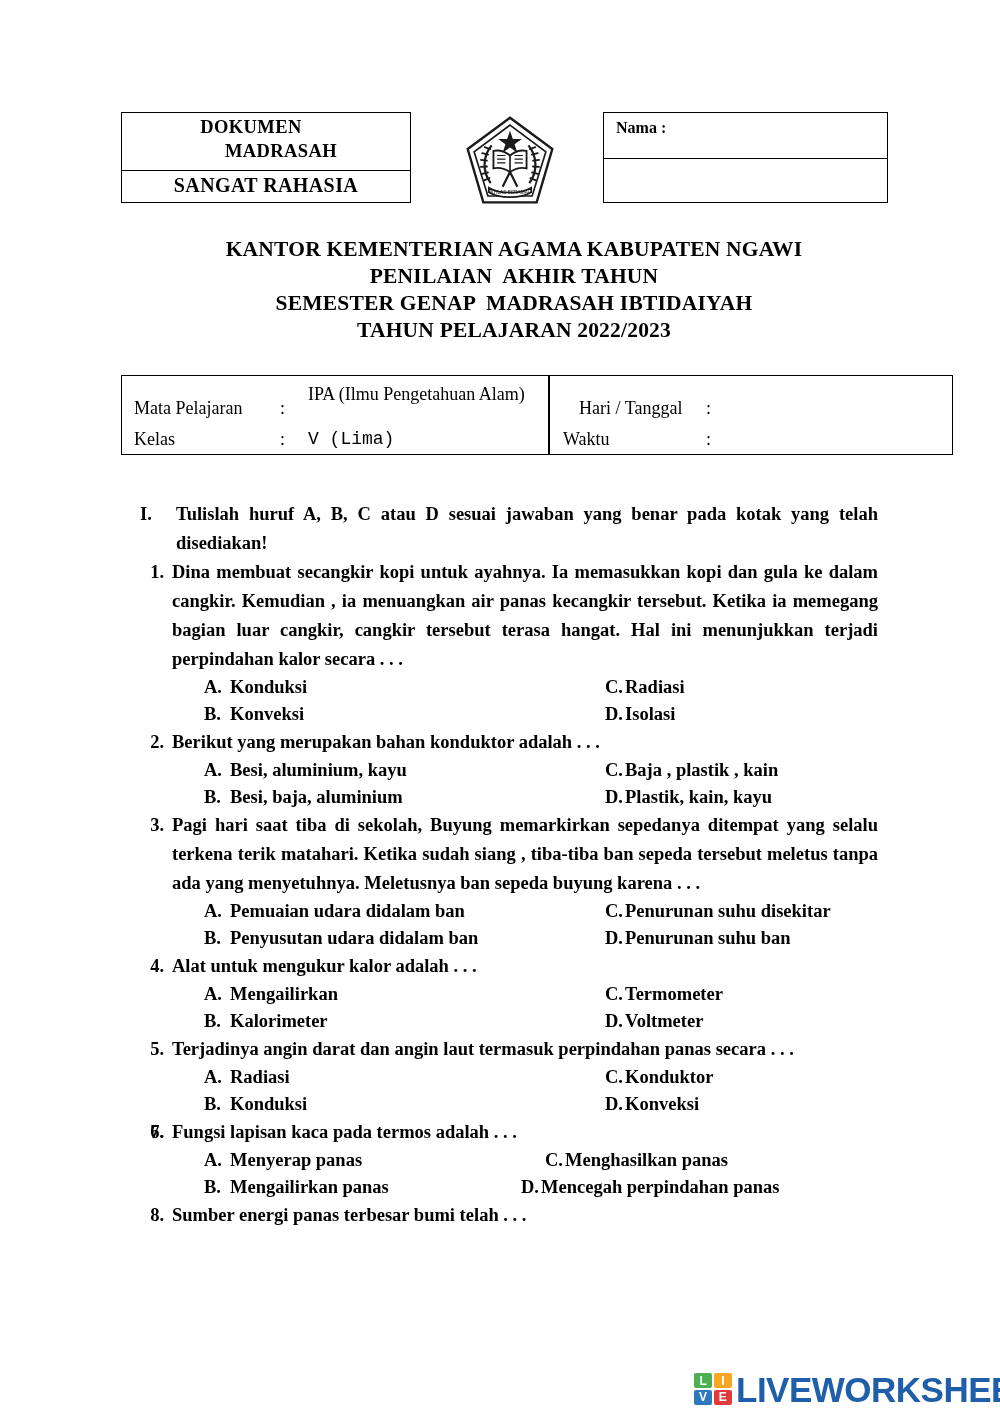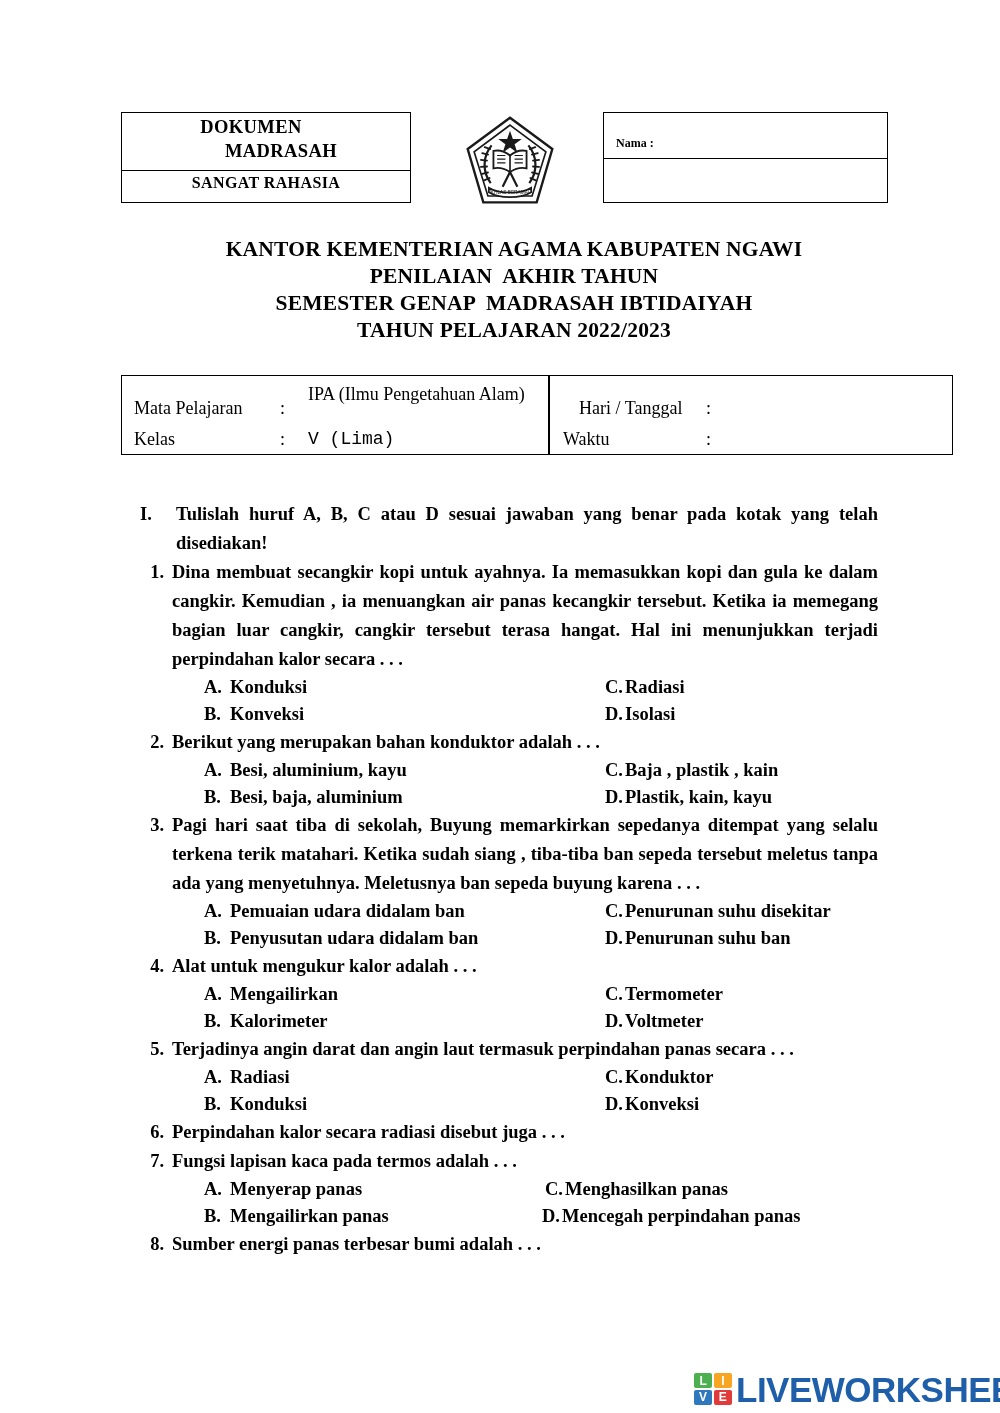--- a/index.html
+++ b/index.html
@@ -70,21 +70,21 @@
     font-weight: bold;
     font-size: 18.5px;
     letter-spacing: 0.4px;
   }
   .rahasia-line {
     position: absolute;
     left: 0; right: 0;
     top: 3px;
     text-align: center;
     font-weight: bold;
-    font-size: 16px;
+    font-size: 20px;
     letter-spacing: 0.4px;
   }
 
   
   .emblem {
     position: absolute;
     left: 462px;
     top: 3px;
     width: 96px;
     height: 92px;
@@ -102,23 +102,23 @@
   }
   .name-box .nb-cell {
     height: 45px;
     box-sizing: border-box;
     position: relative;
   }
   .name-box .nb-cell.first { border-bottom: 1.6px solid #000; height: 46px; }
   .nb-label {
     position: absolute;
     left: 12px;
-    top: 23px;
-    font-weight: bold;
-    font-size: 12px;
+    top: 6px;
+    font-weight: bold;
+    font-size: 16px;
     white-space: pre;
   }
 
   
   .title-block {
     position: absolute;
     left: 0;
     top: 236px;
     width: 1000px;
     text-align: center;
@@ -211,21 +211,21 @@
   }
   .opt .lab {
     display: inline-block;
     width: 26px;
   }
   .opt.colA { left: 204px; top: 0; }
   .opt.colB { left: 204px; top: 27px; }
   .opt.colC { left: 605px; top: 0; }
   .opt.colD { left: 605px; top: 27px; }
   .opts.narrow .opt.colC { left: 545px; }
-  .opts.narrow .opt.colD { left: 542px; }
+  .opts.narrow .opt.colD { left: 521px; }
   .opt.colC .lab, .opt.colD .lab { width: 20px; }
 
   
   .footer-logo {
     position: absolute;
     left: 694px;
     top: 1369px;
     height: 40px;
     display: flex;
     align-items: center;
@@ -390,37 +390,36 @@
     </div>
     <div class="opts">
       <span class="opt colA"><span class="lab">A.</span><span>Radiasi</span></span>
       <span class="opt colB"><span class="lab">B.</span><span>Konduksi</span></span>
       <span class="opt colC"><span class="lab">C.</span><span>Konduktor</span></span>
       <span class="opt colD"><span class="lab">D.</span><span>Konveksi</span></span>
     </div>
 
     <div class="q">
       <span class="q-num">6.</span>
-      <span class="q-text nojust">Perpindahan kalor secara radiasi disebut juga . . .</span>
     </div>
 
     <div class="q">
       <span class="q-num">7.</span>
       <span class="q-text nojust">Fungsi lapisan kaca pada termos adalah . . .</span>
     </div>
     <div class="opts narrow">
       <span class="opt colA"><span class="lab">A.</span><span>Menyerap panas</span></span>
       <span class="opt colB"><span class="lab">B.</span><span>Mengailirkan panas</span></span>
       <span class="opt colC"><span class="lab">C.</span><span>Menghasilkan panas</span></span>
       <span class="opt colD"><span class="lab">D.</span><span>Mencegah perpindahan panas</span></span>
     </div>
 
     <div class="q">
       <span class="q-num">8.</span>
-      <span class="q-text nojust">Sumber energi panas terbesar bumi adalah . . .</span>
+      <span class="q-text nojust">Sumber energi panas terbesar bumi telah . . .</span>
     </div>
 
   </div>
 
   <div class="footer-logo">
     <div class="live-tiles">
       <div class="live-tile" style="background: rgb(76, 175, 80);">L</div>
       <div class="live-tile" style="background: rgb(246, 166, 35);">I</div>
       <div class="live-tile" style="background: rgb(46, 120, 189);">V</div>
       <div class="live-tile" style="background: rgb(224, 58, 58);">E</div>

